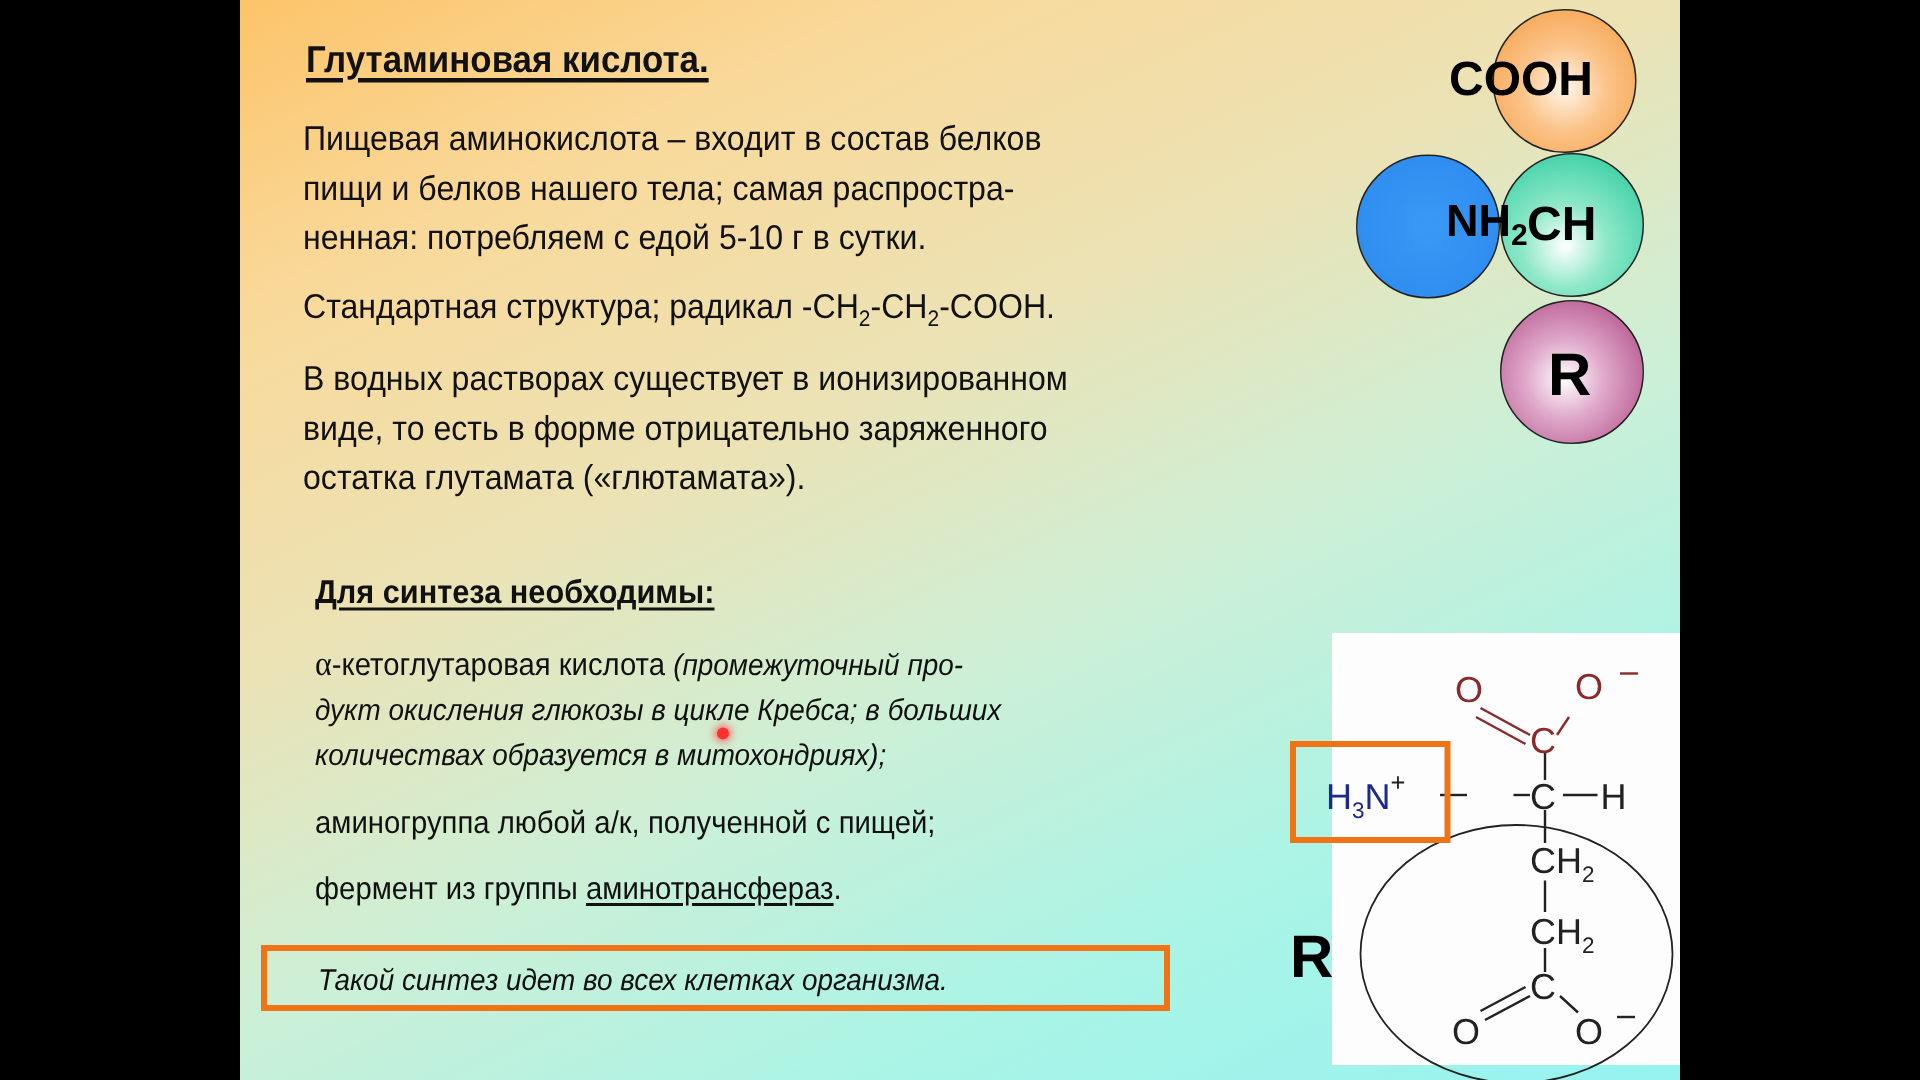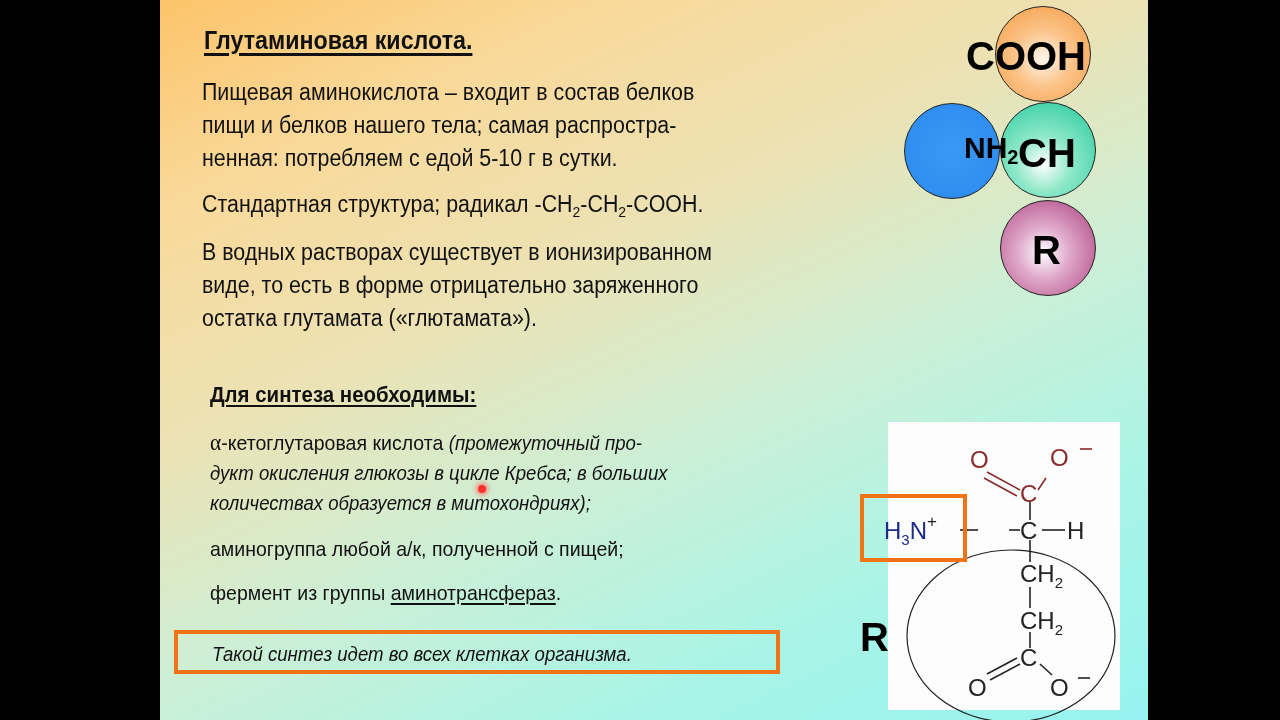--- a/index.html
+++ b/index.html
@@ -3,21 +3,20 @@
 <meta charset="utf-8">
 <style>
   html, body { margin: 0; padding: 0; }
   body {
     width: 1280px; height: 720px; background: #000; position: relative; overflow: hidden;
     font-family: "Liberation Sans", sans-serif;
   }
   .slide {
     position: absolute; left: 160px; top: 0; width: 960px; height: 720px; overflow: hidden;
     background: linear-gradient(155deg, #fcc46a 0%, #f9d99a 18%, #ece2b4 38%, #cdefd6 58%, #aaf4e6 78%, #96f3f0 100%);
-    padding-left: 28px;
   }
   .abs { position: absolute; }
   .title {
     left: 44px; top: 26px; font-size: 25px; font-weight: bold; color: #111;
     text-decoration: underline; text-decoration-thickness: 3px; text-underline-offset: 4px;
     transform: scaleX(0.93); transform-origin: left top; white-space: nowrap;
   }
   .para {
     left: 42px; font-size: 23px; color: #111; line-height: 33px; white-space: nowrap;
     transform: scaleX(0.93); transform-origin: left top;
@@ -40,21 +39,21 @@
   }
   .note-text {
     left: 52px; top: 643px; font-size: 20px; font-style: italic; color: #111; white-space: nowrap;
     transform: scaleX(0.93); transform-origin: left top;
   }
   .ball {
     position: absolute; width: 96px; height: 96px; border-radius: 50%;
     border: 1.5px solid #222; box-sizing: border-box;
   }
   .ball-label {
-    position: absolute; font-weight: bold; color: #000; font-size: 40px; white-space: nowrap;
+    position: absolute; font-weight: bold; color: #000; font-size: 32px; white-space: nowrap;
   }
   .struct {
     left: 728px; top: 422px; width: 232px; height: 288px; background: #fdfdfd;
   }
   .pointer {
     left: 318px; top: 485px; width: 8px; height: 8px; border-radius: 50%;
     background: #ff3030; box-shadow: 0 0 5px 2px rgba(255,60,60,0.6);
   }
 </style>
 </head>

